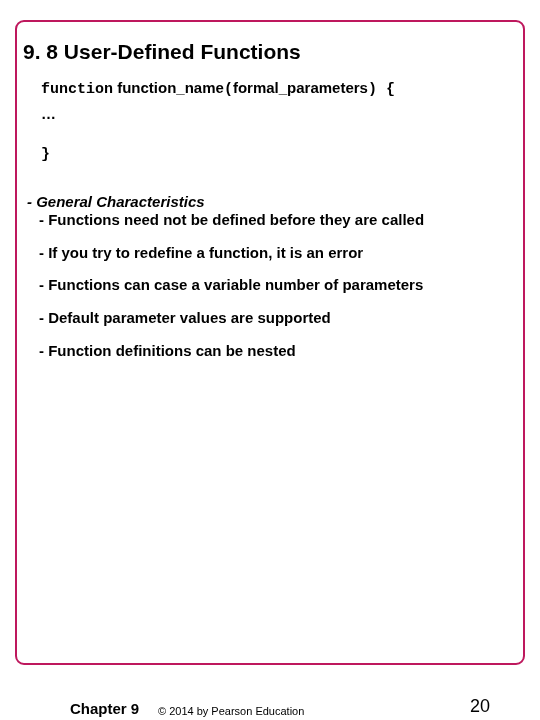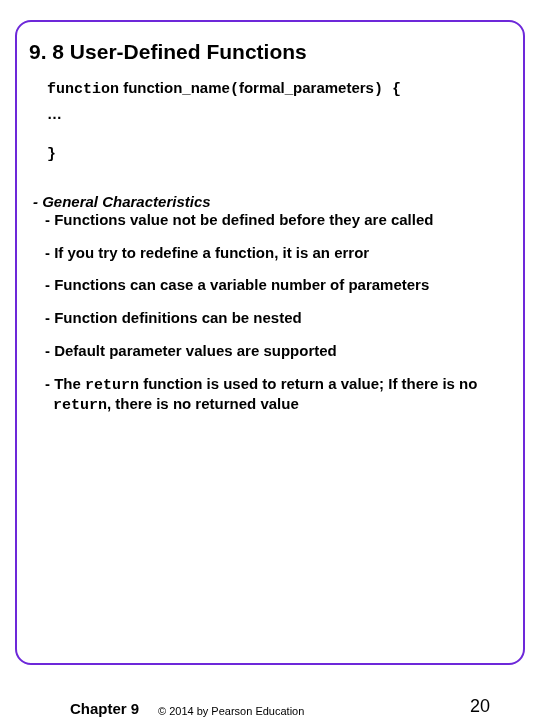--- a/index.html
+++ b/index.html
@@ -10,23 +10,23 @@
     font-family: Arial, Helvetica, sans-serif;
     color: #000;
     position: relative;
   }
   .slide-frame {
     position: absolute;
     top: 20px;
     left: 15px;
     right: 15px;
     bottom: 55px;
-    border: 2px solid #6d28d9;
-    border-radius: 16px;
-    padding: 18px 12px 12px 12px;
+    border: 2px solid #be185d;
+    border-radius: 9px;
+    padding: 18px 12px 12px 6px;
   }
   .title {
     font-size: 21px;
     font-weight: bold;
     margin-bottom: 14px;
   }
   .section-label {
     font-size: 15px;
     font-weight: bold;
     font-style: italic;
@@ -87,28 +87,25 @@
 
 
   <div class="code-block">
     <span class="mono">function</span><span class="bold"> function_name</span><span class="mono">(</span><span class="bold">formal_parameters</span><span class="mono">) {</span>
   </div>
   <div class="code-block bold"> …</div>
   <div class="code-block mono">}</div>
 
   <div class="section-label second">- General Characteristics</div>
 
-  <div class="bullet">- Functions value not be defined before they are called</div>
+  <div class="bullet">- Functions need not be defined before they are called</div>
   <div class="bullet">- If you try to redefine a function, it is an error</div>
   <div class="bullet">- Functions can case a variable number of parameters</div>
+  <div class="bullet">- Default parameter values are supported</div>
   <div class="bullet">- Function definitions can be nested</div>
-  <div class="bullet">- Default parameter values are supported</div>
 
-  <div class="bullet">
-    <span>- The </span><span class="mono">return</span><span> function is used to return a value; If there is no </span><span class="mono">return</span><span>, there is no returned value</span>
-  </div>
 </div>
 
 <div class="footer">
   <div class="chapter">Chapter 9</div>
   <div class="copyright">© 2014 by Pearson Education</div>
   <div class="pagenum">20</div>
 </div>
 
 </body></html>

